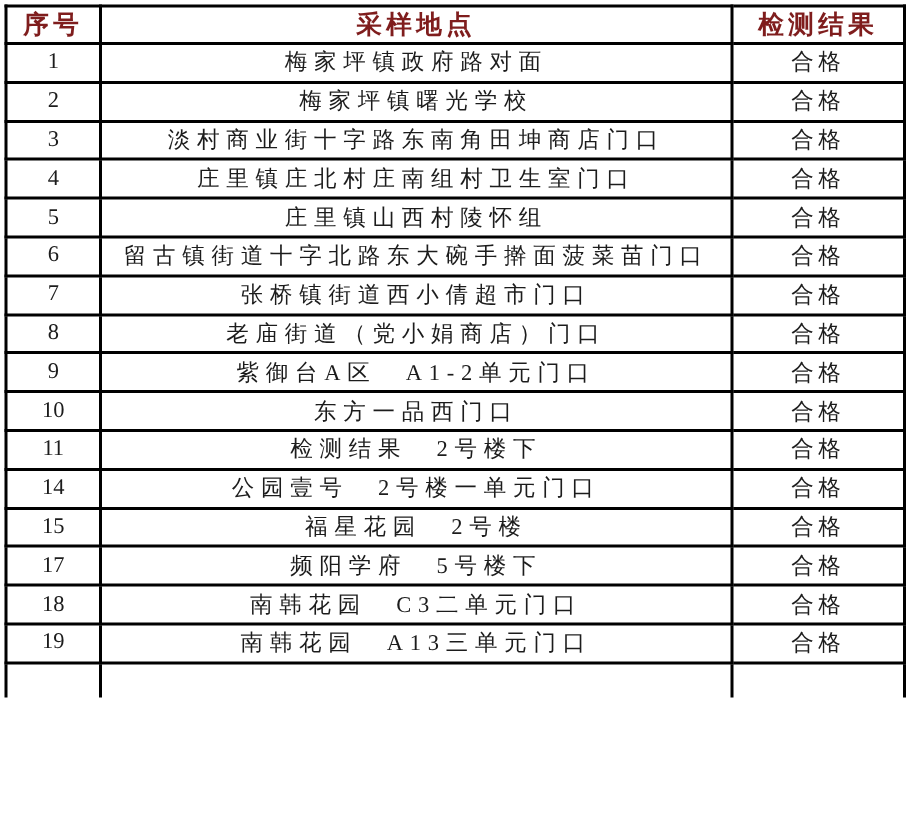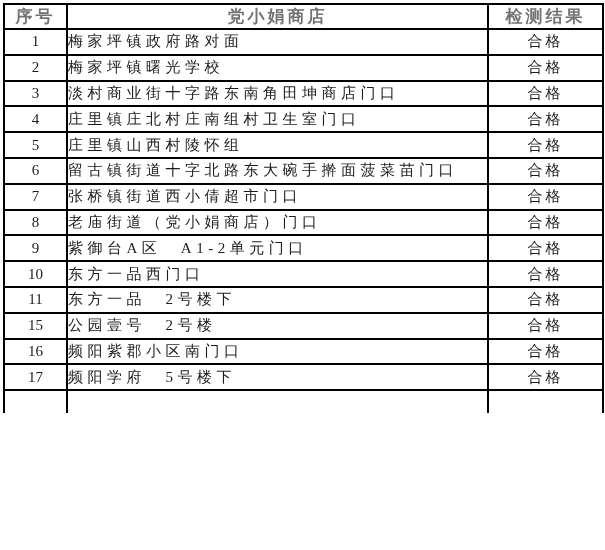--- a/index.html
+++ b/index.html
@@ -32,33 +32,33 @@
     white-space: nowrap;
     padding: 0;
     vertical-align: middle;
   }
   table.result-table th {
     height: 22px;
     font-size: 17px;
     font-weight: bold;
     letter-spacing: 3px;
     text-align: center;
-    color: #737373;
+    color: #7f1d1d;
   }
   table.result-table td {
     height: 23.8px;
     font-size: 15px;
   }
   td.cell-index {
     text-align: center;
     letter-spacing: 0;
     font-size: 15px;
   }
   td.cell-location {
-    text-align: left;
+    text-align: center;
     padding-left: 6px;
     letter-spacing: 4.5px;
   }
   td.cell-result {
     text-align: center;
     letter-spacing: 3px;
   }
   tr.partial-row td {
     height: 22px;
     border-bottom: none;
@@ -70,21 +70,21 @@
 <div class="table-wrap">
   <table class="result-table">
     <colgroup>
       <col style="width:63px">
       <col style="width:421px">
       <col style="width:115px">
     </colgroup>
     <thead>
       <tr>
         <th>序号</th>
-        <th>党小娟商店</th>
+        <th>采样地点</th>
         <th>检测结果</th>
       </tr>
     </thead>
     <tbody id="rows-body">
     <tr>
           <td class="cell-index">1</td>
           <td class="cell-location">梅家坪镇政府路对面</td>
           <td class="cell-result">合格</td>
         </tr>
         <tr>
@@ -127,36 +127,46 @@
           <td class="cell-location">紫御台A区　A1-2单元门口</td>
           <td class="cell-result">合格</td>
         </tr>
         <tr>
           <td class="cell-index">10</td>
           <td class="cell-location">东方一品西门口</td>
           <td class="cell-result">合格</td>
         </tr>
         <tr>
           <td class="cell-index">11</td>
-          <td class="cell-location">东方一品　2号楼下</td>
+          <td class="cell-location">检测结果　2号楼下</td>
+          <td class="cell-result">合格</td>
+        </tr>
+        <tr>
+          <td class="cell-index">14</td>
+          <td class="cell-location">公园壹号　2号楼一单元门口</td>
           <td class="cell-result">合格</td>
         </tr>
         <tr>
           <td class="cell-index">15</td>
-          <td class="cell-location">公园壹号　2号楼</td>
-          <td class="cell-result">合格</td>
-        </tr>
-        <tr>
-          <td class="cell-index">16</td>
-          <td class="cell-location">频阳紫郡小区南门口</td>
+          <td class="cell-location">福星花园　2号楼</td>
           <td class="cell-result">合格</td>
         </tr>
         <tr>
           <td class="cell-index">17</td>
           <td class="cell-location">频阳学府　5号楼下</td>
+          <td class="cell-result">合格</td>
+        </tr>
+        <tr>
+          <td class="cell-index">18</td>
+          <td class="cell-location">南韩花园　C3二单元门口</td>
+          <td class="cell-result">合格</td>
+        </tr>
+        <tr>
+          <td class="cell-index">19</td>
+          <td class="cell-location">南韩花园　A13三单元门口</td>
           <td class="cell-result">合格</td>
         </tr>
         <tr class="partial-row">
           <td class="cell-index"></td>
           <td class="cell-location"></td>
           <td class="cell-result"></td>
         </tr>
       </tbody>
   </table>
 </div>

